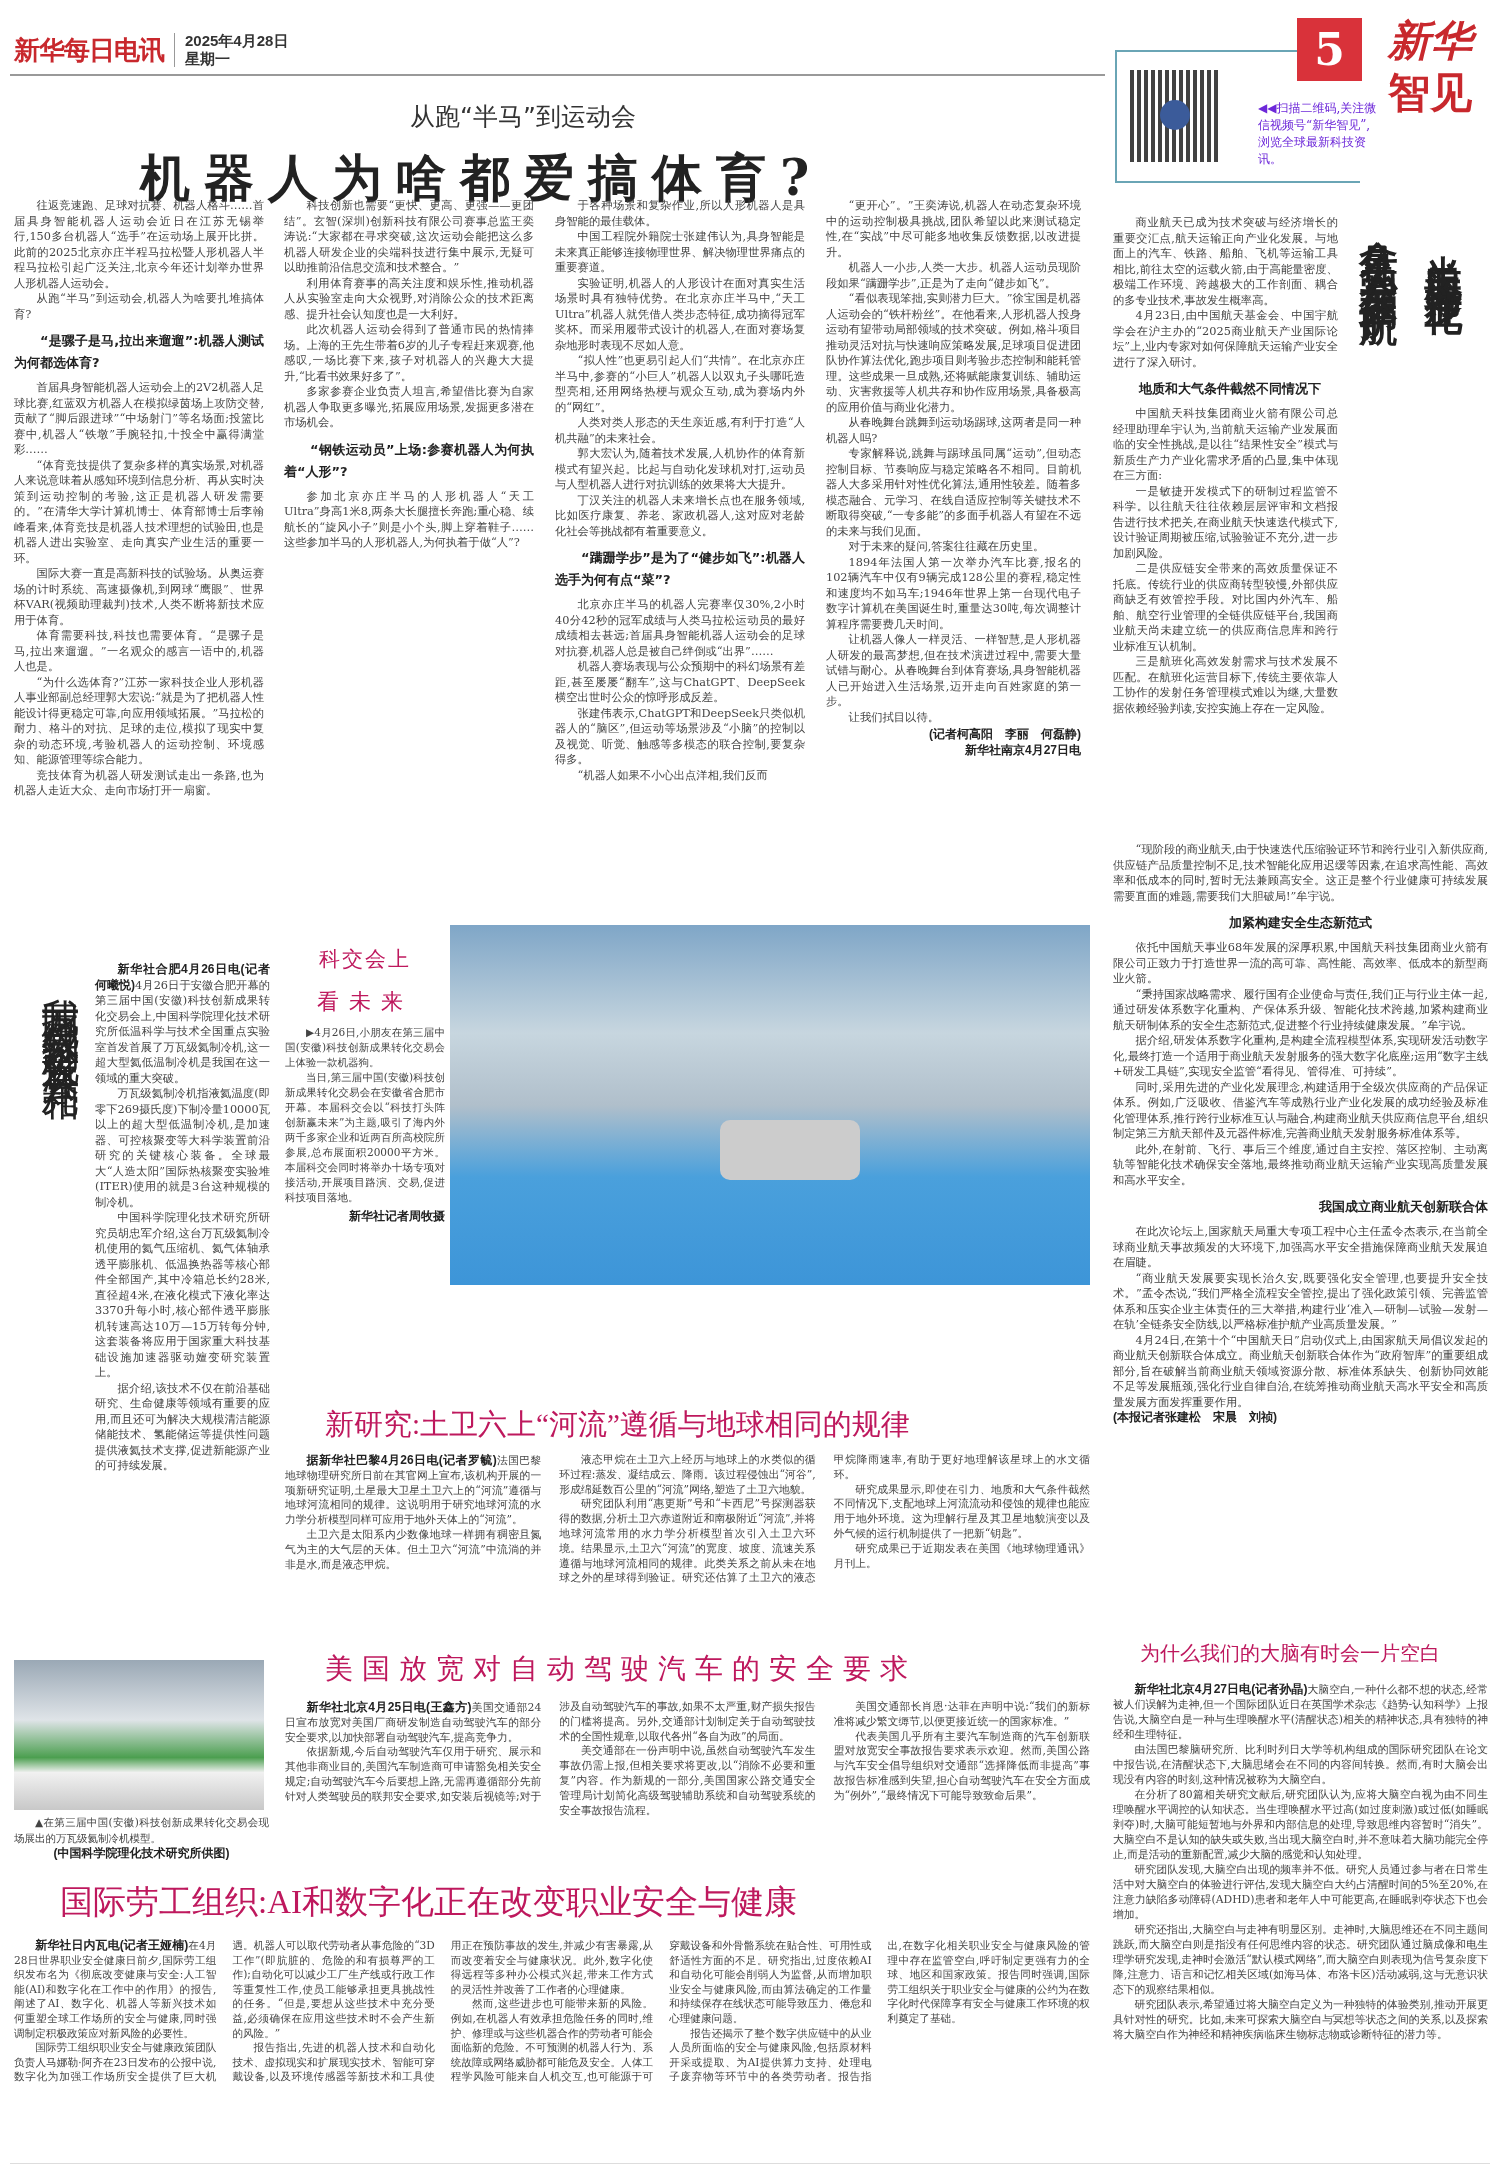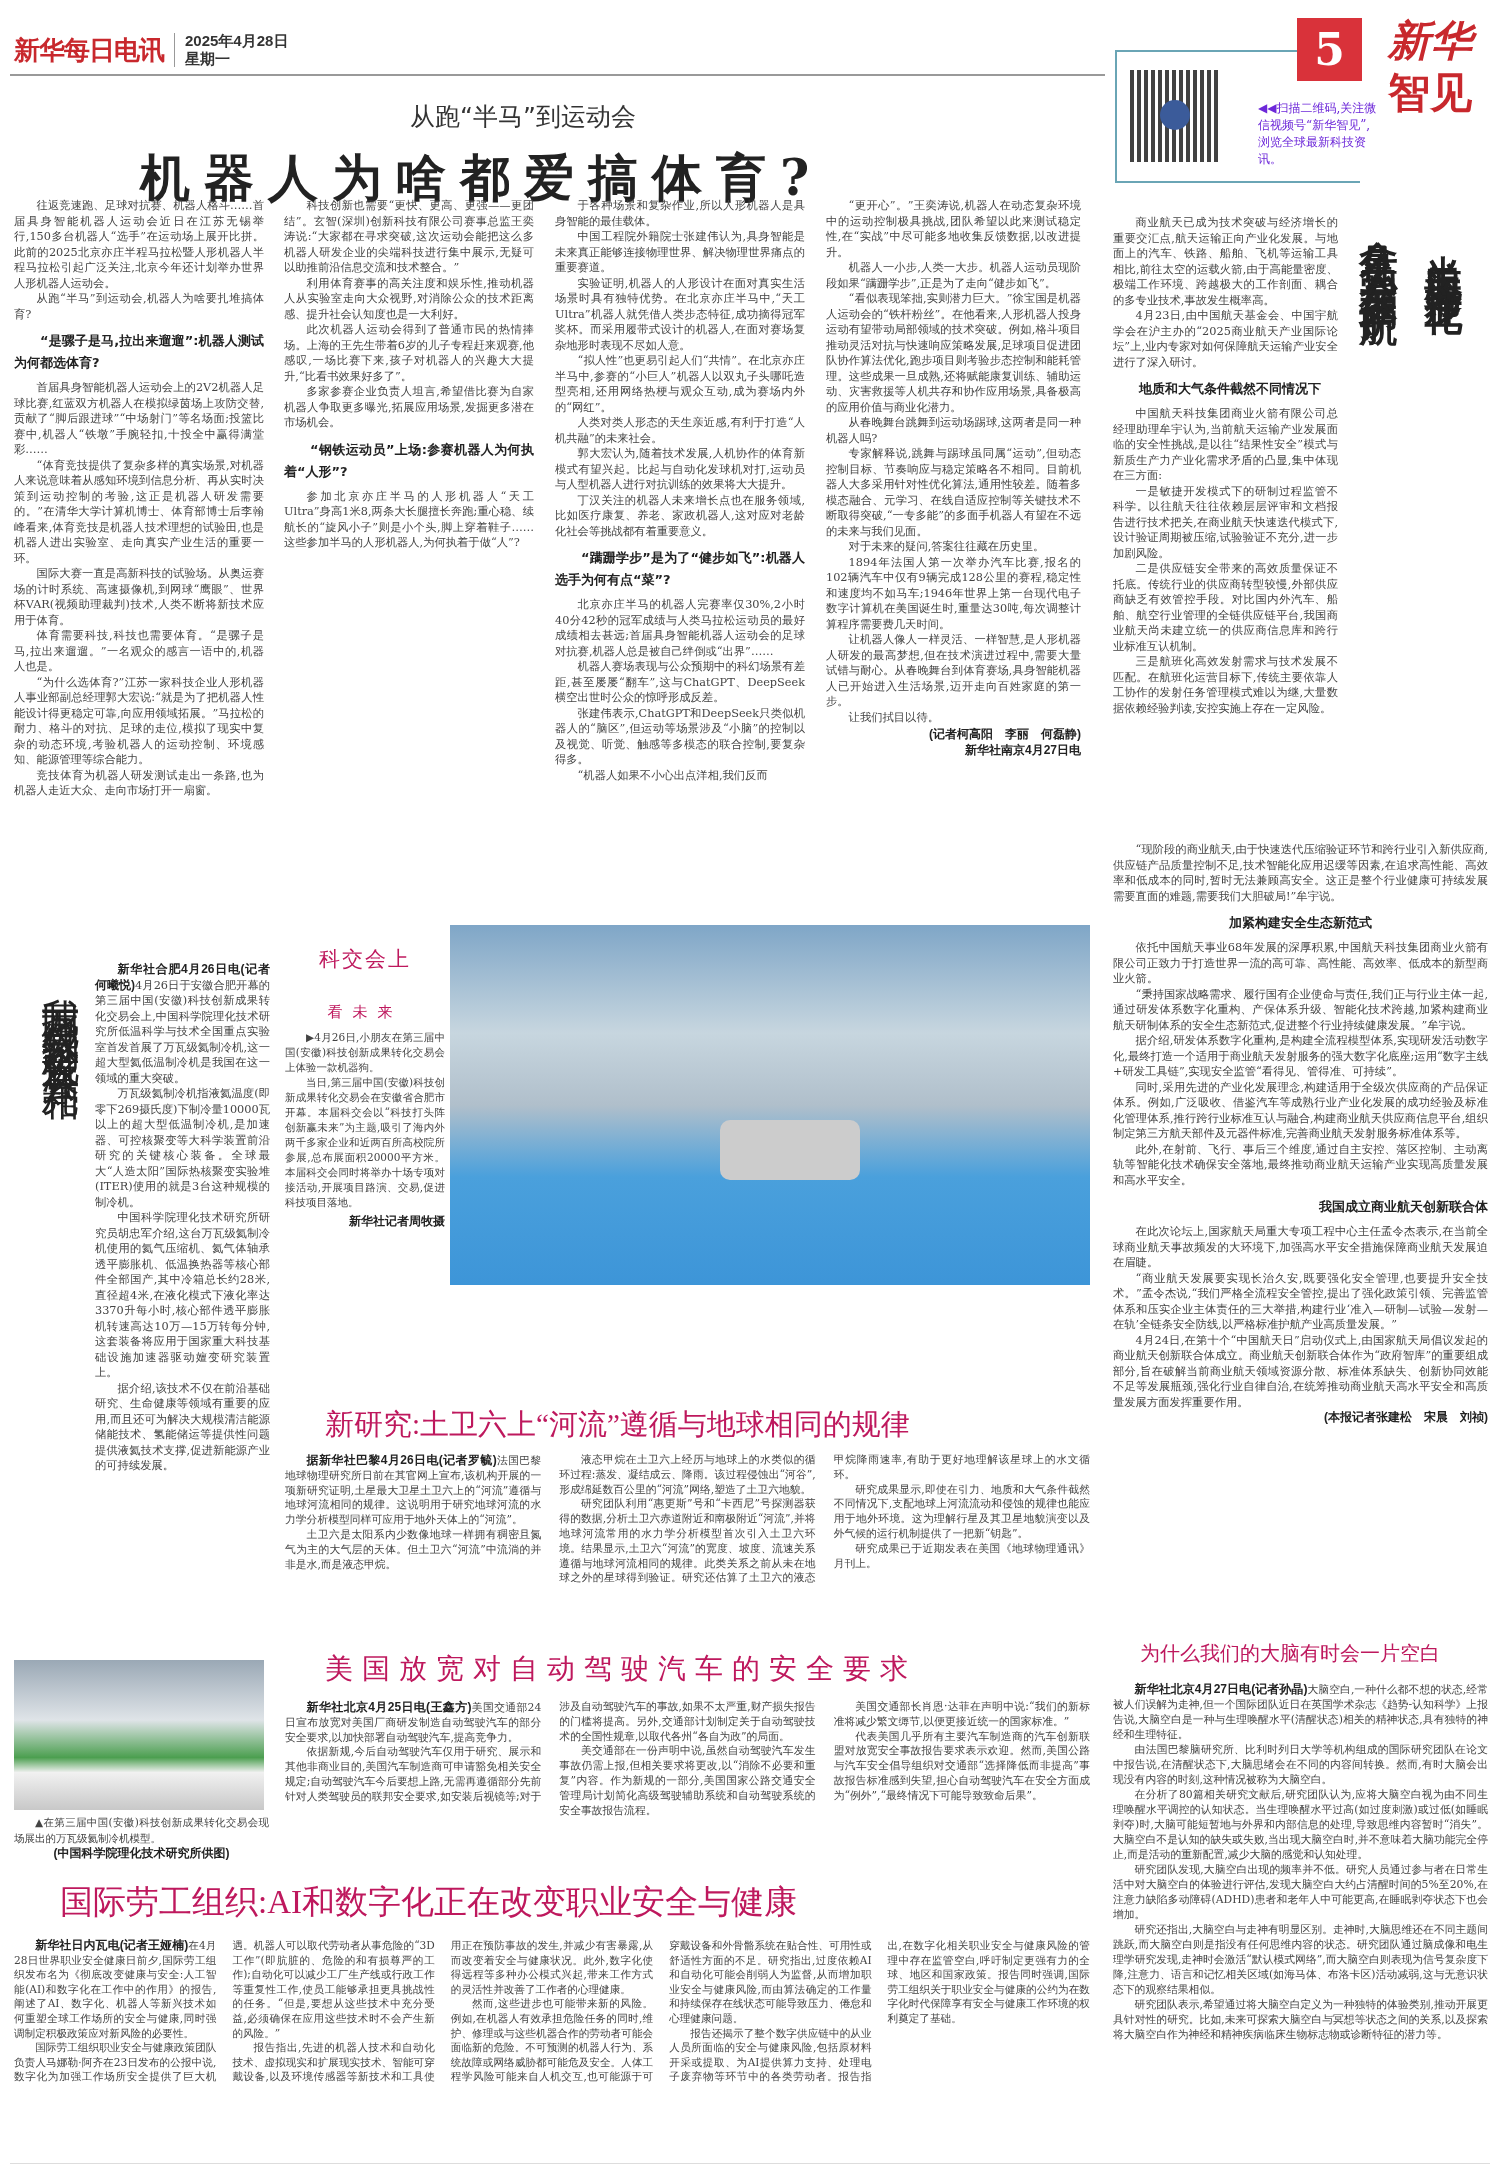--- a/index.html
+++ b/index.html
@@ -123,21 +123,21 @@
   <h4 style="text-align:center;text-indent:0">加紧构建安全生态新范式</h4>
   <p>依托中国航天事业68年发展的深厚积累,中国航天科技集团商业火箭有限公司正致力于打造世界一流的高可靠、高性能、高效率、低成本的新型商业火箭。</p>
   <p>“秉持国家战略需求、履行国有企业使命与责任,我们正与行业主体一起,通过研发体系数字化重构、产保体系升级、智能化技术跨越,加紧构建商业航天研制体系的安全生态新范式,促进整个行业持续健康发展。”牟宇说。</p>
   <p>据介绍,研发体系数字化重构,是构建全流程模型体系,实现研发活动数字化,最终打造一个适用于商业航天发射服务的强大数字化底座;运用“数字主线+研发工具链”,实现安全监管“看得见、管得准、可持续”。</p>
   <p>同时,采用先进的产业化发展理念,构建适用于全级次供应商的产品保证体系。例如,广泛吸收、借鉴汽车等成熟行业产业化发展的成功经验及标准化管理体系,推行跨行业标准互认与融合,构建商业航天供应商信息平台,组织制定第三方航天部件及元器件标准,完善商业航天发射服务标准体系等。</p>
   <p>此外,在射前、飞行、事后三个维度,通过自主安控、落区控制、主动离轨等智能化技术确保安全落地,最终推动商业航天运输产业实现高质量发展和高水平安全。</p>
   <h4 style="text-align:right;text-indent:0">我国成立商业航天创新联合体</h4>
   <p>在此次论坛上,国家航天局重大专项工程中心主任孟令杰表示,在当前全球商业航天事故频发的大环境下,加强高水平安全措施保障商业航天发展迫在眉睫。</p>
   <p>“商业航天发展要实现长治久安,既要强化安全管理,也要提升安全技术。”孟令杰说,“我们严格全流程安全管控,提出了强化政策引领、完善监管体系和压实企业主体责任的三大举措,构建行业‘准入—研制—试验—发射—在轨’全链条安全防线,以严格标准护航产业高质量发展。”</p>
   <p>4月24日,在第十个“中国航天日”启动仪式上,由国家航天局倡议发起的商业航天创新联合体成立。商业航天创新联合体作为“政府智库”的重要组成部分,旨在破解当前商业航天领域资源分散、标准体系缺失、创新协同效能不足等发展瓶颈,强化行业自律自治,在统筹推动商业航天高水平安全和高质量发展方面发挥重要作用。</p>
-  <div class="byline" style="text-align:right">(本报记者张建松　宋晨　刘祯)</div>
+  <div class="byline" style="">(本报记者张建松　宋晨　刘祯)</div>
 </div>
 
 <div class="abs h-sec" style="left:1140px;top:1640px;font-size:20px">为什么我们的大脑有时会一片空白</div>
 <div class="abs col" style="left:1113px;top:1682px;width:375px;font-size:10.8px;line-height:15px">
   <p><span class="byline">新华社北京4月27日电(记者孙晶)</span><span>大脑空白,一种什么都不想的状态,经常被人们误解为走神,但一个国际团队近日在英国学术杂志《趋势-认知科学》上报告说,大脑空白是一种与生理唤醒水平(清醒状态)相关的精神状态,具有独特的神经和生理特征。</span></p>
   <p>由法国巴黎脑研究所、比利时列日大学等机构组成的国际研究团队在论文中报告说,在清醒状态下,大脑思绪会在不同的内容间转换。然而,有时大脑会出现没有内容的时刻,这种情况被称为大脑空白。</p>
   <p>在分析了80篇相关研究文献后,研究团队认为,应将大脑空白视为由不同生理唤醒水平调控的认知状态。当生理唤醒水平过高(如过度刺激)或过低(如睡眠剥夺)时,大脑可能短暂地与外界和内部信息的处理,导致思维内容暂时“消失”。大脑空白不是认知的缺失或失败,当出现大脑空白时,并不意味着大脑功能完全停止,而是活动的重新配置,减少大脑的感觉和认知处理。</p>
   <p>研究团队发现,大脑空白出现的频率并不低。研究人员通过参与者在日常生活中对大脑空白的体验进行评估,发现大脑空白大约占清醒时间的5%至20%,在注意力缺陷多动障碍(ADHD)患者和老年人中可能更高,在睡眠剥夺状态下也会增加。</p>
   <p>研究还指出,大脑空白与走神有明显区别。走神时,大脑思维还在不同主题间跳跃,而大脑空白则是指没有任何思维内容的状态。研究团队通过脑成像和电生理学研究发现,走神时会激活“默认模式网络”,而大脑空白则表现为信号复杂度下降,注意力、语言和记忆相关区域(如海马体、布洛卡区)活动减弱,这与无意识状态下的观察结果相似。</p>
   <p>研究团队表示,希望通过将大脑空白定义为一种独特的体验类别,推动开展更具针对性的研究。比如,未来可探索大脑空白与冥想等状态之间的关系,以及探索将大脑空白作为神经和精神疾病临床生物标志物或诊断特征的潜力等。</p>
@@ -151,21 +151,21 @@
   <p>据介绍,该技术不仅在前沿基础研究、生命健康等领域有重要的应用,而且还可为解决大规模清洁能源储能技术、氢能储运等提供性问题提供液氦技术支撑,促进新能源产业的可持续发展。</p>
 </div>
 <div class="abs photo2"></div>
 <div class="abs col" style="left:14px;top:1815px;width:255px;font-size:10.5px">
   <p>▲在第三届中国(安徽)科技创新成果转化交易会现场展出的万瓦级氦制冷机模型。</p>
   <div class="byline" style="text-align:center">(中国科学院理化技术研究所供图)</div>
 </div>
 
 <div class="abs photo-box">
   <div class="h-sec" style="font-size:21px;text-align:center;margin-top:20px;letter-spacing:2px">科交会上</div>
-  <div class="h-sec" style="font-size:15px;text-align:center;margin-top:30px;letter-spacing:10px">看未来</div>
+  <div class="h-sec" style="font-size:22px;text-align:center;margin-top:14px;letter-spacing:10px">看未来</div>
   <div class="col" style="margin-top:8px;font-size:10.5px;line-height:15px">
     <p>▶4月26日,小朋友在第三届中国(安徽)科技创新成果转化交易会上体验一款机器狗。</p>
     <p>当日,第三届中国(安徽)科技创新成果转化交易会在安徽省合肥市开幕。本届科交会以“科技打头阵　创新赢未来”为主题,吸引了海内外两千多家企业和近两百所高校院所参展,总布展面积20000平方米。本届科交会同时将举办十场专项对接活动,开展项目路演、交易,促进科技项目落地。</p>
     <div class="byline" style="text-align:right;margin-top:4px">新华社记者周牧摄</div>
   </div>
 </div>
 <div class="abs photo1"></div>
 <div class="abs robot"></div>
 
 <div class="abs h-sec" style="left:325px;top:1405px;font-size:29px">新研究:土卫六上“河流”遵循与地球相同的规律</div>

